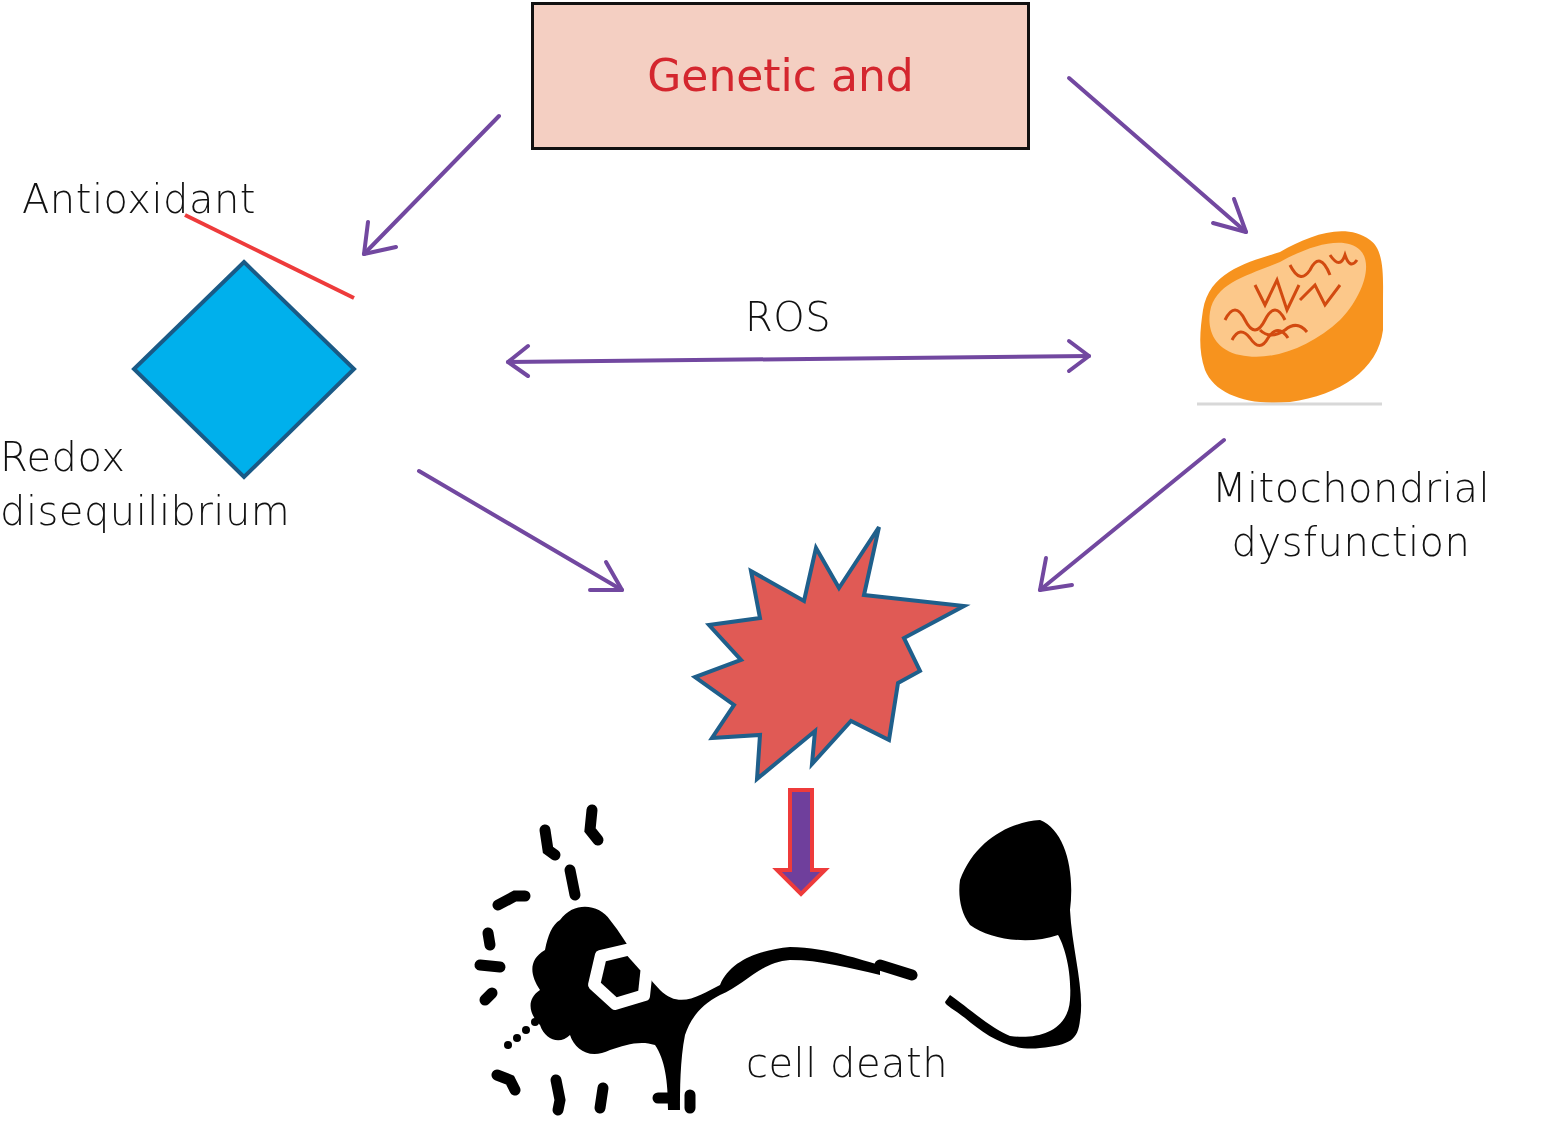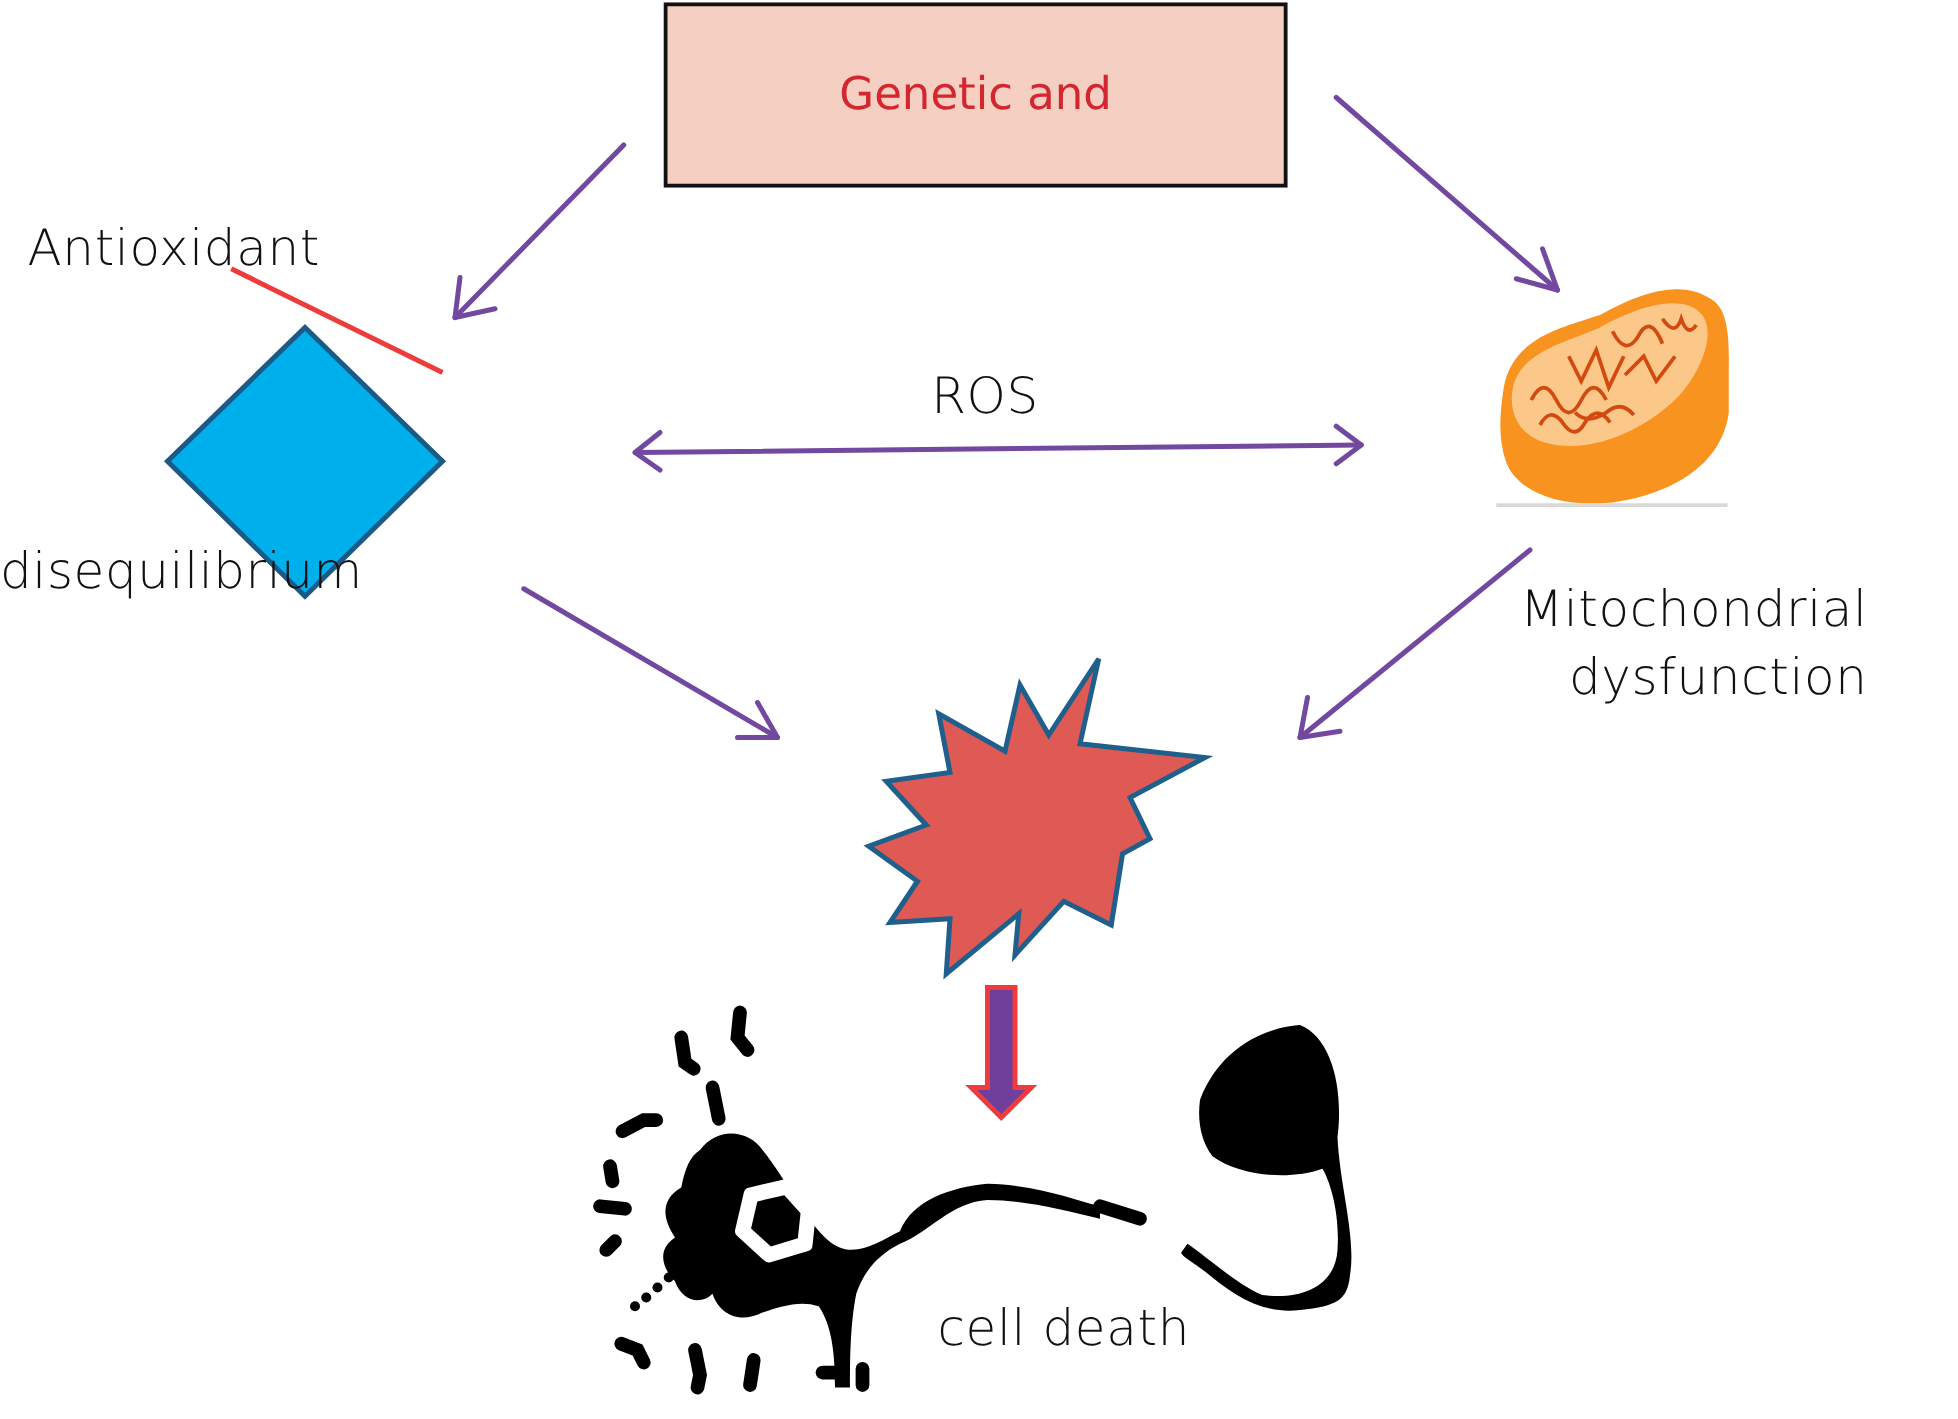--- a/index.html
+++ b/index.html
@@ -1,24 +1,24 @@
 <!DOCTYPE html>
 <html><head>
 <meta charset="utf-8">
 <style>
   html, body { margin:0; padding:0; background:#ffffff; }
   body { width:1566px; height:1135px; position:relative; overflow:hidden;
          font-family:"DejaVu Sans", sans-serif; }
   svg.canvas { position:absolute; left:0; top:0; }
   .lbl { position:absolute; color:#111111; font-size:40px; line-height:54px;
-         text-align:right; white-space:nowrap; font-weight:300; letter-spacing:0.5px; }
+         text-align:center; white-space:nowrap; font-weight:300; letter-spacing:0.5px; }
   .topbox { position:absolute; left:531px; top:2px; width:499px; height:148px;
             background:#f4cfc2; border:3px solid #111; box-sizing:border-box;
             display:flex; flex-direction:column; align-items:center; justify-content:center;
-            font-size:36px; line-height:62px; }
+            font-size:44px; line-height:62px; }
 </style>
 </head>
 <body>
 
 <svg class="canvas" width="1566" height="1135" viewBox="0 0 1566 1135">
 
   <g stroke="#7248a0" stroke-width="4" fill="none" stroke-linecap="round" stroke-linejoin="round">
     <g>
       <line x1="499" y1="116" x2="364" y2="254"></line>
       <polyline points="368,222 364,254 396,247"></polyline>
@@ -96,20 +96,21 @@
 
 <div class="topbox" style="color:#d4262e;">
   <span>Genetic and</span>
 </div>
 
 <div class="lbl" style="left:22px; top:172px; text-align:left;">
   <span>Antioxidant</span>
 </div>
 
 <div class="lbl" style="left:0px; top:430px; text-align:left;">
+  <div>Redox</div>
   <div>disequilibrium</div>
 </div>
 
 <div class="lbl" style="left:745px; top:290px;">
   <span>ROS</span>
 </div>
 
 <div class="lbl" style="left:1208px; top:415px; width:286px;margin-top:46px;">
   <div>Mitochondrial</div>
   <div>dysfunction</div>

